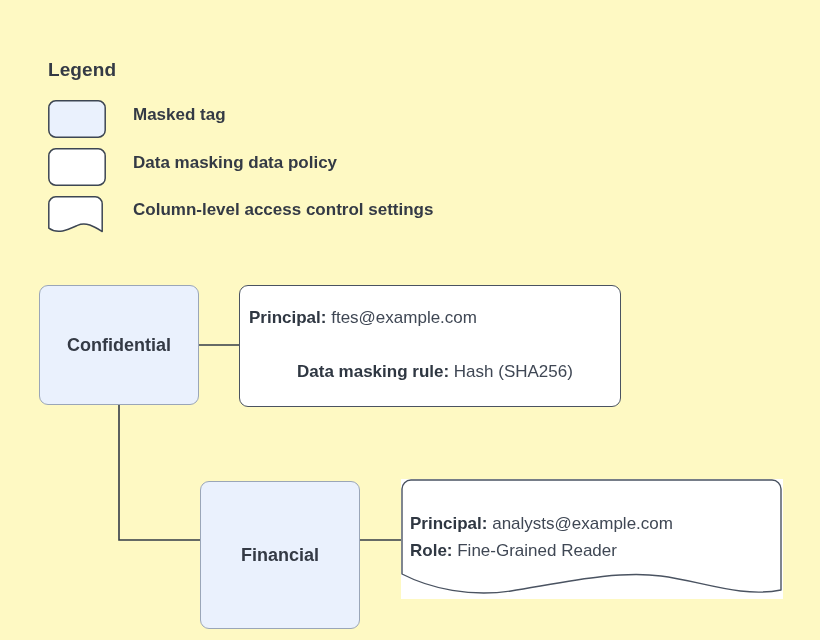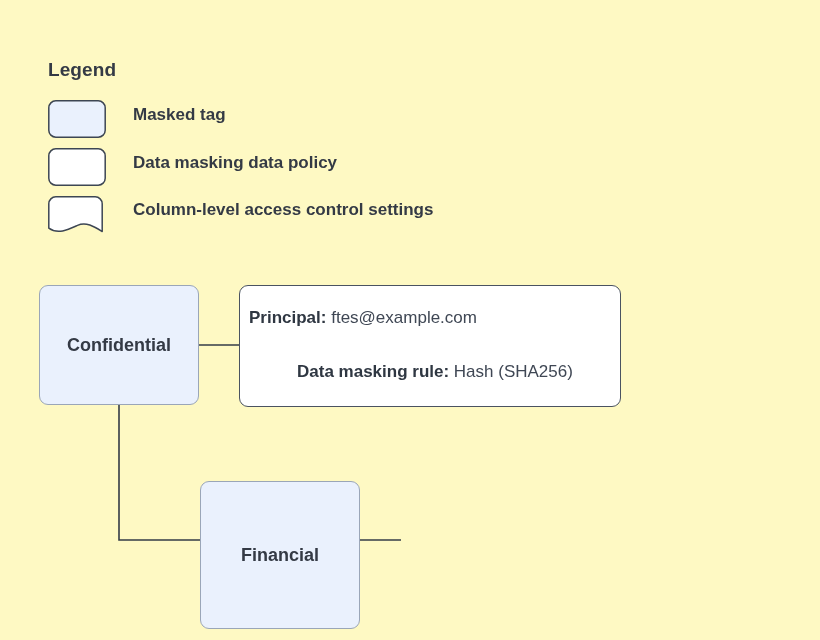--- a/index.html
+++ b/index.html
@@ -142,14 +142,35 @@
     <div class="detail-text" style="left:9px; top:18px;">
       <span class="k">Principal:</span>
       <span>ftes@example.com</span>
     </div>
     <div class="detail-text" style="left:9px; top:72px;margin-left:48px;">
       <span class="k">Data masking rule:</span>
       <span>Hash (SHA256)</span>
     </div>
   </div>
 
+  <div class="abs detail-box" style="left:401px; top:479px; width:382px; height:120px;">
+    <svg class="wave-svg abs" style="left:0; top:0;" width="382" height="120" viewBox="0 0 382 120" xmlns="http://www.w3.org/2000/svg">
+      <path d="M1,10
+               A9,9 0 0 1 10,1
+               L371,1
+               A9,9 0 0 1 380,10
+               L380,111
+               C340,119 300,102 260,97
+               C215,91 160,104 110,112
+               C70,118 30,110 1,95
+               Z" fill="#ffffff" stroke="#4a5361" stroke-width="1.4" stroke-linejoin="round"></path>
+    </svg>
+    <div class="detail-text" style="left:9px; top:31px;">
+      <span class="k">Principal:</span>
+      <span>analysts@example.com</span>
+    </div>
+    <div class="detail-text" style="left:9px; top:58px;">
+      <span class="k">Role:</span>
+      <span>Fine-Grained Reader</span>
+    </div>
+  </div>
 
 </div>
 
 </body></html>

